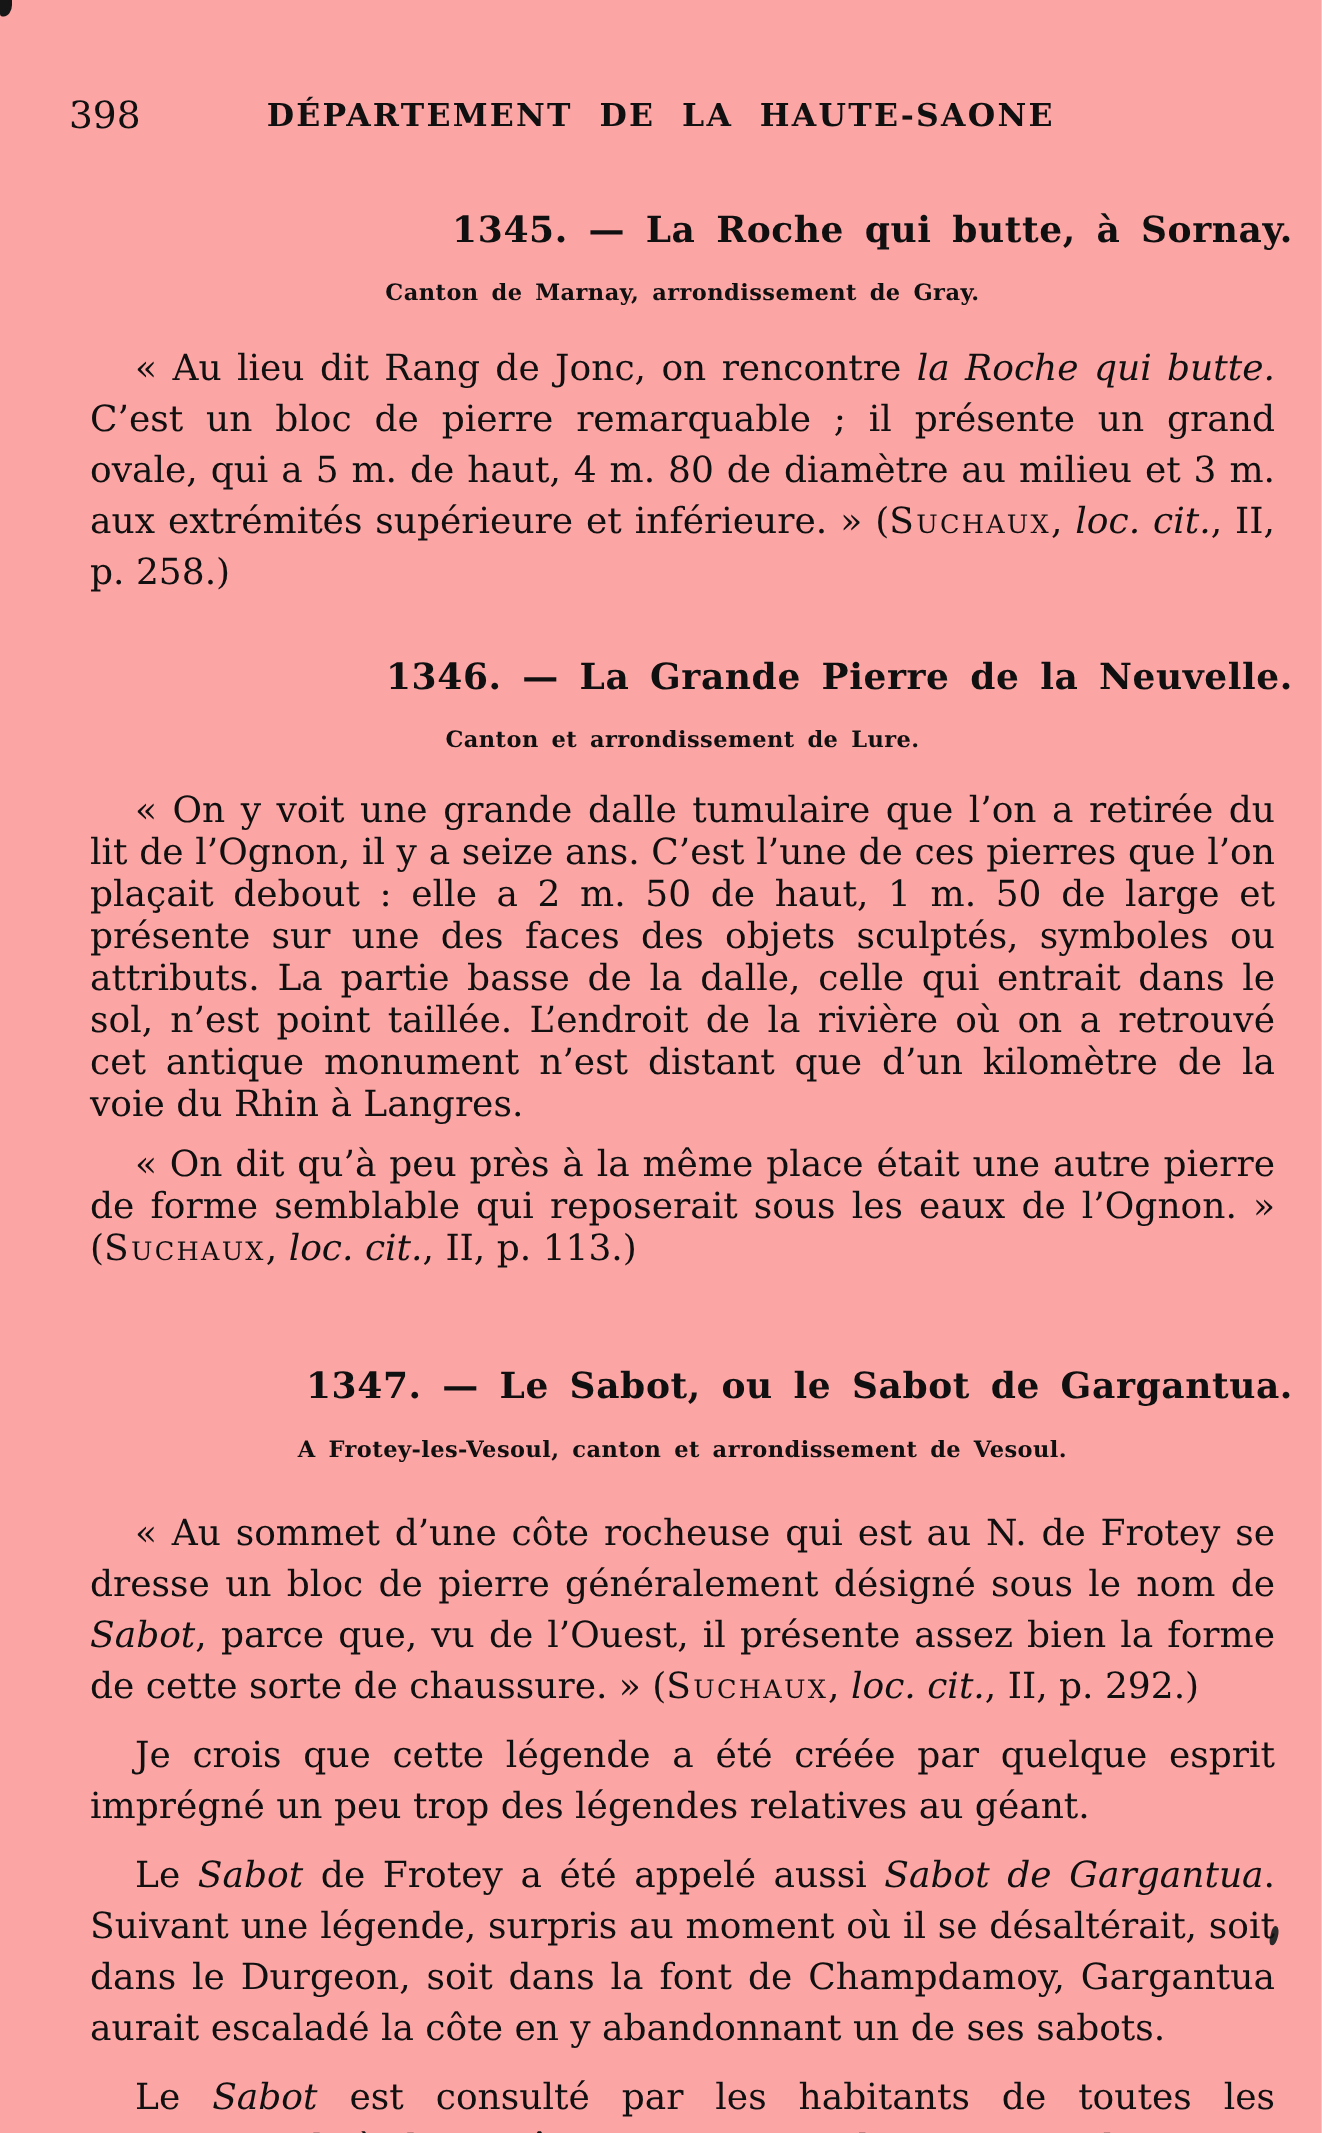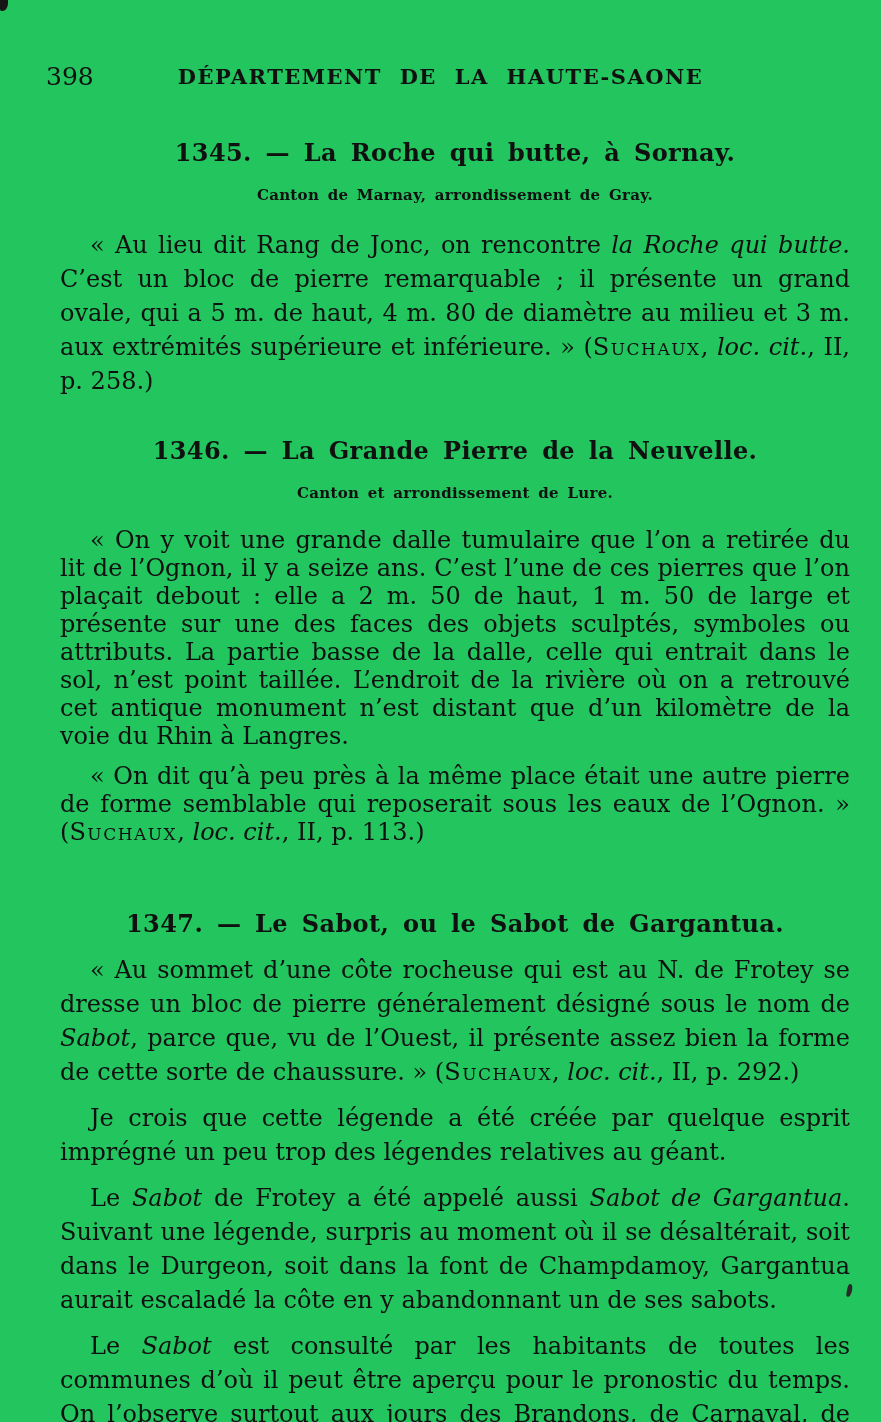--- a/index.html
+++ b/index.html
@@ -1,20 +1,20 @@
 <!DOCTYPE html>
 <html lang="fr"><head>
 <meta charset="utf-8">
 <style>
   html, body { margin: 0; padding: 0; background: #e8e8e6; }
   .page {
     position: relative;
     width: 881px;
     height: 1422px;
-    background: #22c55e;
+    background: #fca5a5;
     color: #101010;
     font-family: "DejaVu Serif", "Liberation Serif", serif;
     overflow: hidden;
   }
 
   
   .running-head { position: absolute; top: 62px; left: 0; right: 0; height: 34px; }
   .pagenum {
     position: absolute; left: 46px; top: 1px;
     font-size: 25px; line-height: 28px;
@@ -28,21 +28,21 @@
 
   
   .entry { position: absolute; left: 48px; width: 814px; }
   .entry-0 { top: 138px; }
   .entry-1 { top: 436px; }
   .entry-2 { top: 909px; }
 
   .h {
     margin: 0 0 14px 0;
     font-size: 24px; line-height: 30px; font-weight: bold;
-    text-align: center; letter-spacing: 0.4px; word-spacing: 5px;
+    text-align: right; letter-spacing: 0.4px; word-spacing: 5px;
   }
   .sh {
     margin: 0 0 20px 0;
     font-size: 15px; line-height: 26px; font-weight: bold;
     text-align: center; letter-spacing: 0.3px; word-spacing: 3px;
   }
   .entry-2 .sh { margin-bottom: 26px; }
 
   .para {
     margin: 12px;
@@ -98,20 +98,21 @@
     <h2 class="h">1346. — La Grande Pierre de la Neuvelle.</h2>
     <h3 class="sh">Canton et arrondissement de Lure.</h3>
     <div class="paras">
         <p class="para"><span>« On y voit une grande dalle tumulaire que l’on a retirée du lit de l’Ognon, il y a seize ans. C’est l’une de ces pierres que l’on plaçait debout : elle a 2 m. 50 de haut, 1 m. 50 de large et présente sur une des faces des objets sculptés, symboles ou attributs. La partie basse de la dalle, celle qui entrait dans le sol, n’est point taillée. L’endroit de la rivière où on a retrouvé cet antique monument n’est distant que d’un kilomètre de la voie du Rhin à Langres.</span></p>
         <p class="para"><span>« On dit qu’à peu près à la même place était une autre pierre de forme semblable qui reposerait sous les eaux de l’Ognon. » (</span><span class="sc">Suchaux</span><span>, </span><span class="i">loc. cit.</span><span>, II, p. 113.)</span></p>
       </div>
   </section>
 
   <section class="entry entry-2">
     <h2 class="h">1347. — Le Sabot, ou le Sabot de Gargantua.</h2>
+    <h3 class="sh">A Frotey-les-Vesoul, canton et arrondissement de Vesoul.</h3>
     <div class="paras">
         <p class="para"><span>« Au sommet d’une côte rocheuse qui est au N. de Frotey se dresse un bloc de pierre généralement désigné sous le nom de </span><span class="i">Sabot</span><span>, parce que, vu de l’Ouest, il présente assez bien la forme de cette sorte de chaussure. » (</span><span class="sc">Suchaux</span><span>, </span><span class="i">loc. cit.</span><span>, II, p. 292.)</span></p>
         <p class="para"><span>Je crois que cette légende a été créée par quelque esprit imprégné un peu trop des légendes relatives au géant.</span></p>
         <p class="para"><span>Le </span><span class="i">Sabot</span><span> de Frotey a été appelé aussi </span><span class="i">Sabot de Gargantua</span><span>. Suivant une légende, surpris au moment où il se désaltérait, soit dans le Durgeon, soit dans la font de Champdamoy, Gargantua aurait escaladé la côte en y abandonnant un de ses sabots.</span></p>
         <p class="para"><span>Le </span><span class="i">Sabot</span><span> est consulté par les habitants de toutes les communes d’où il peut être aperçu pour le pronostic du temps. On l’observe surtout aux jours des Brandons, de Carnaval, de Pâques, des Rogations, de la Saint-Jean.</span></p>
       </div>
   </section>
 
 </div>
 

